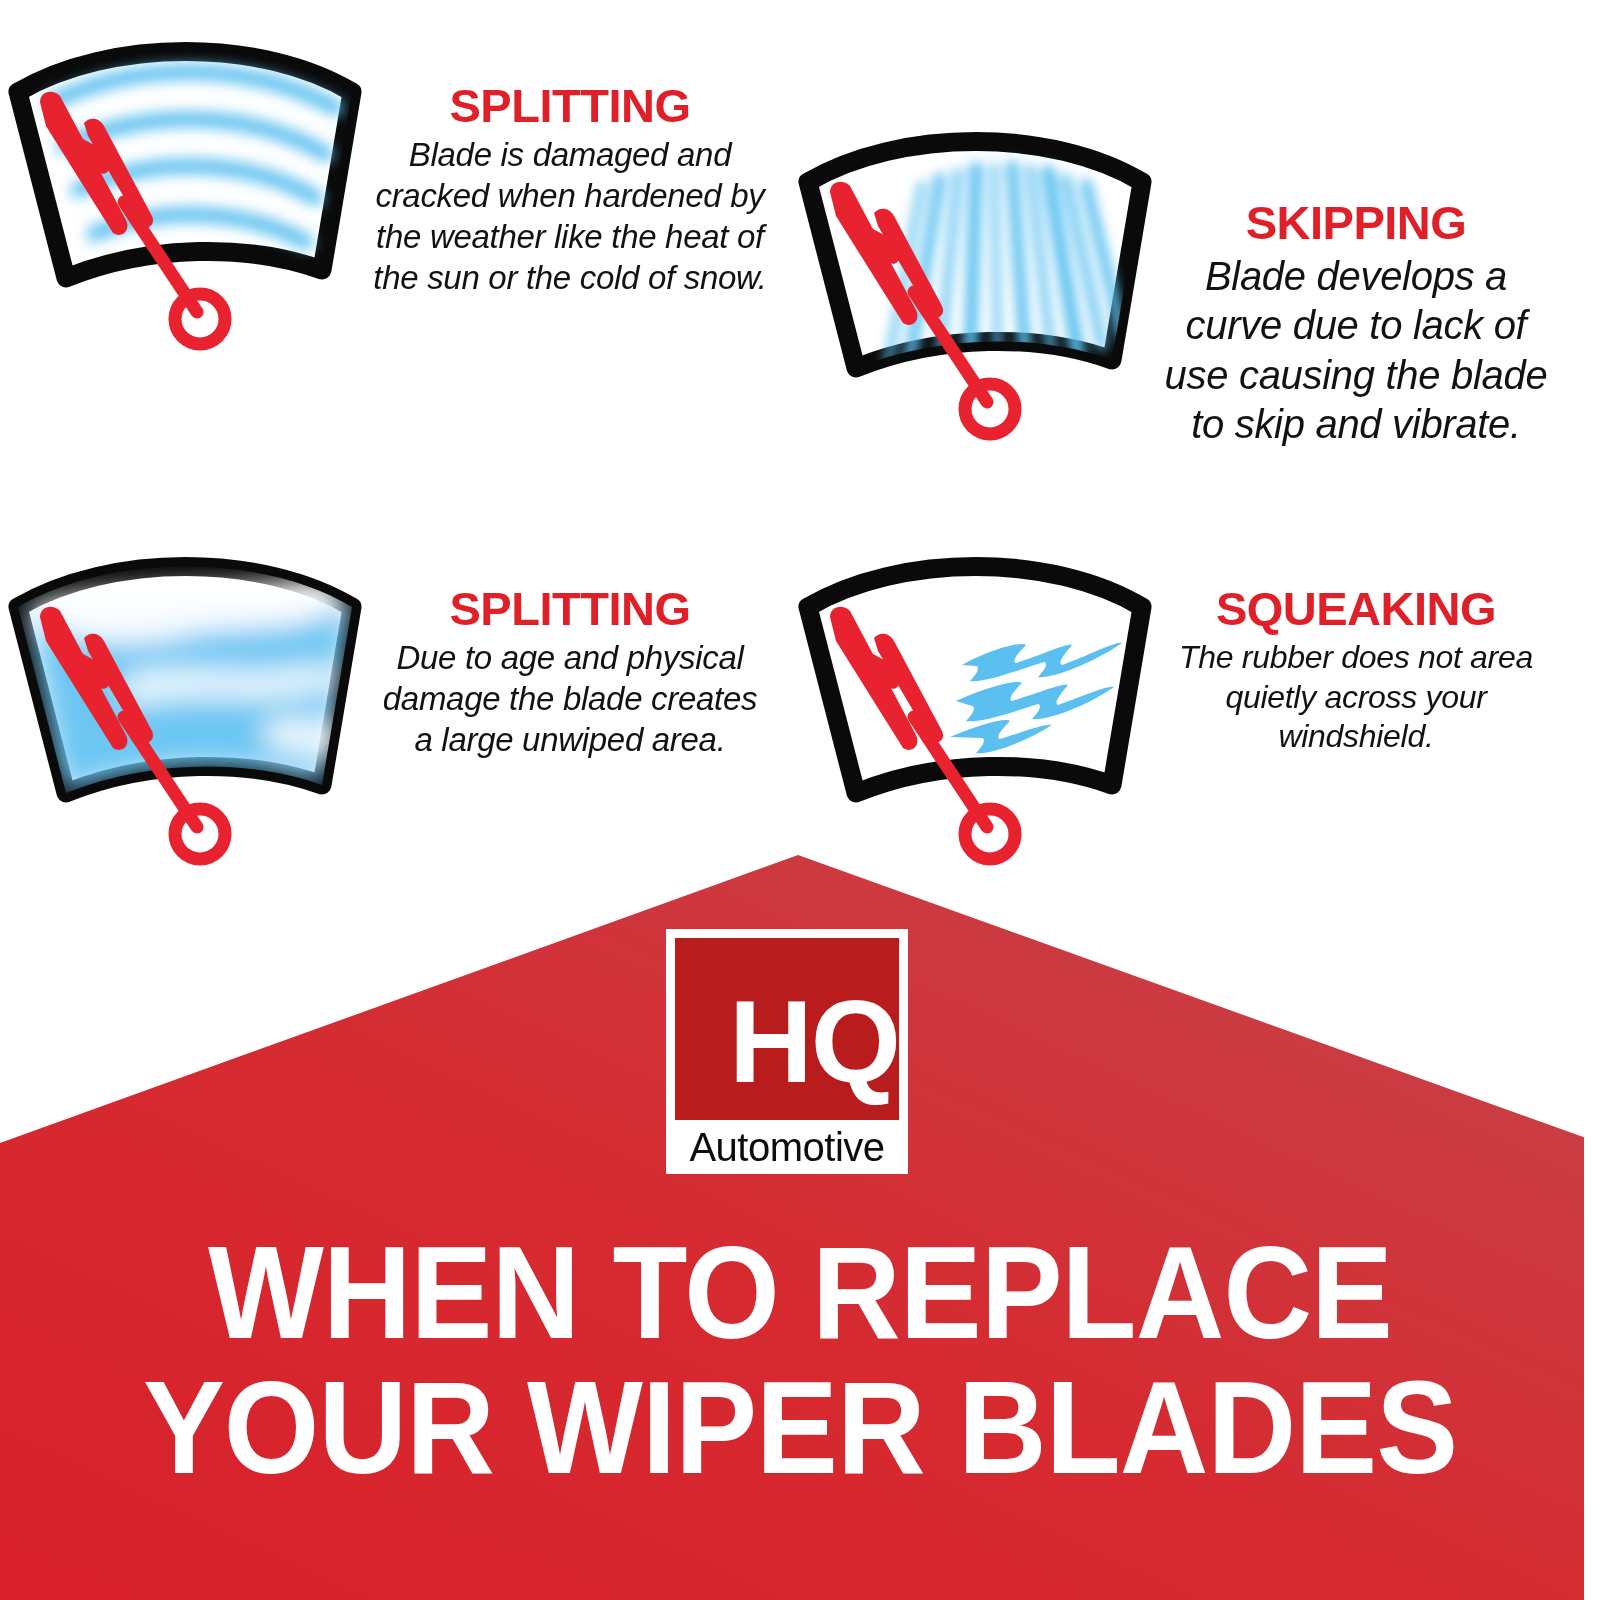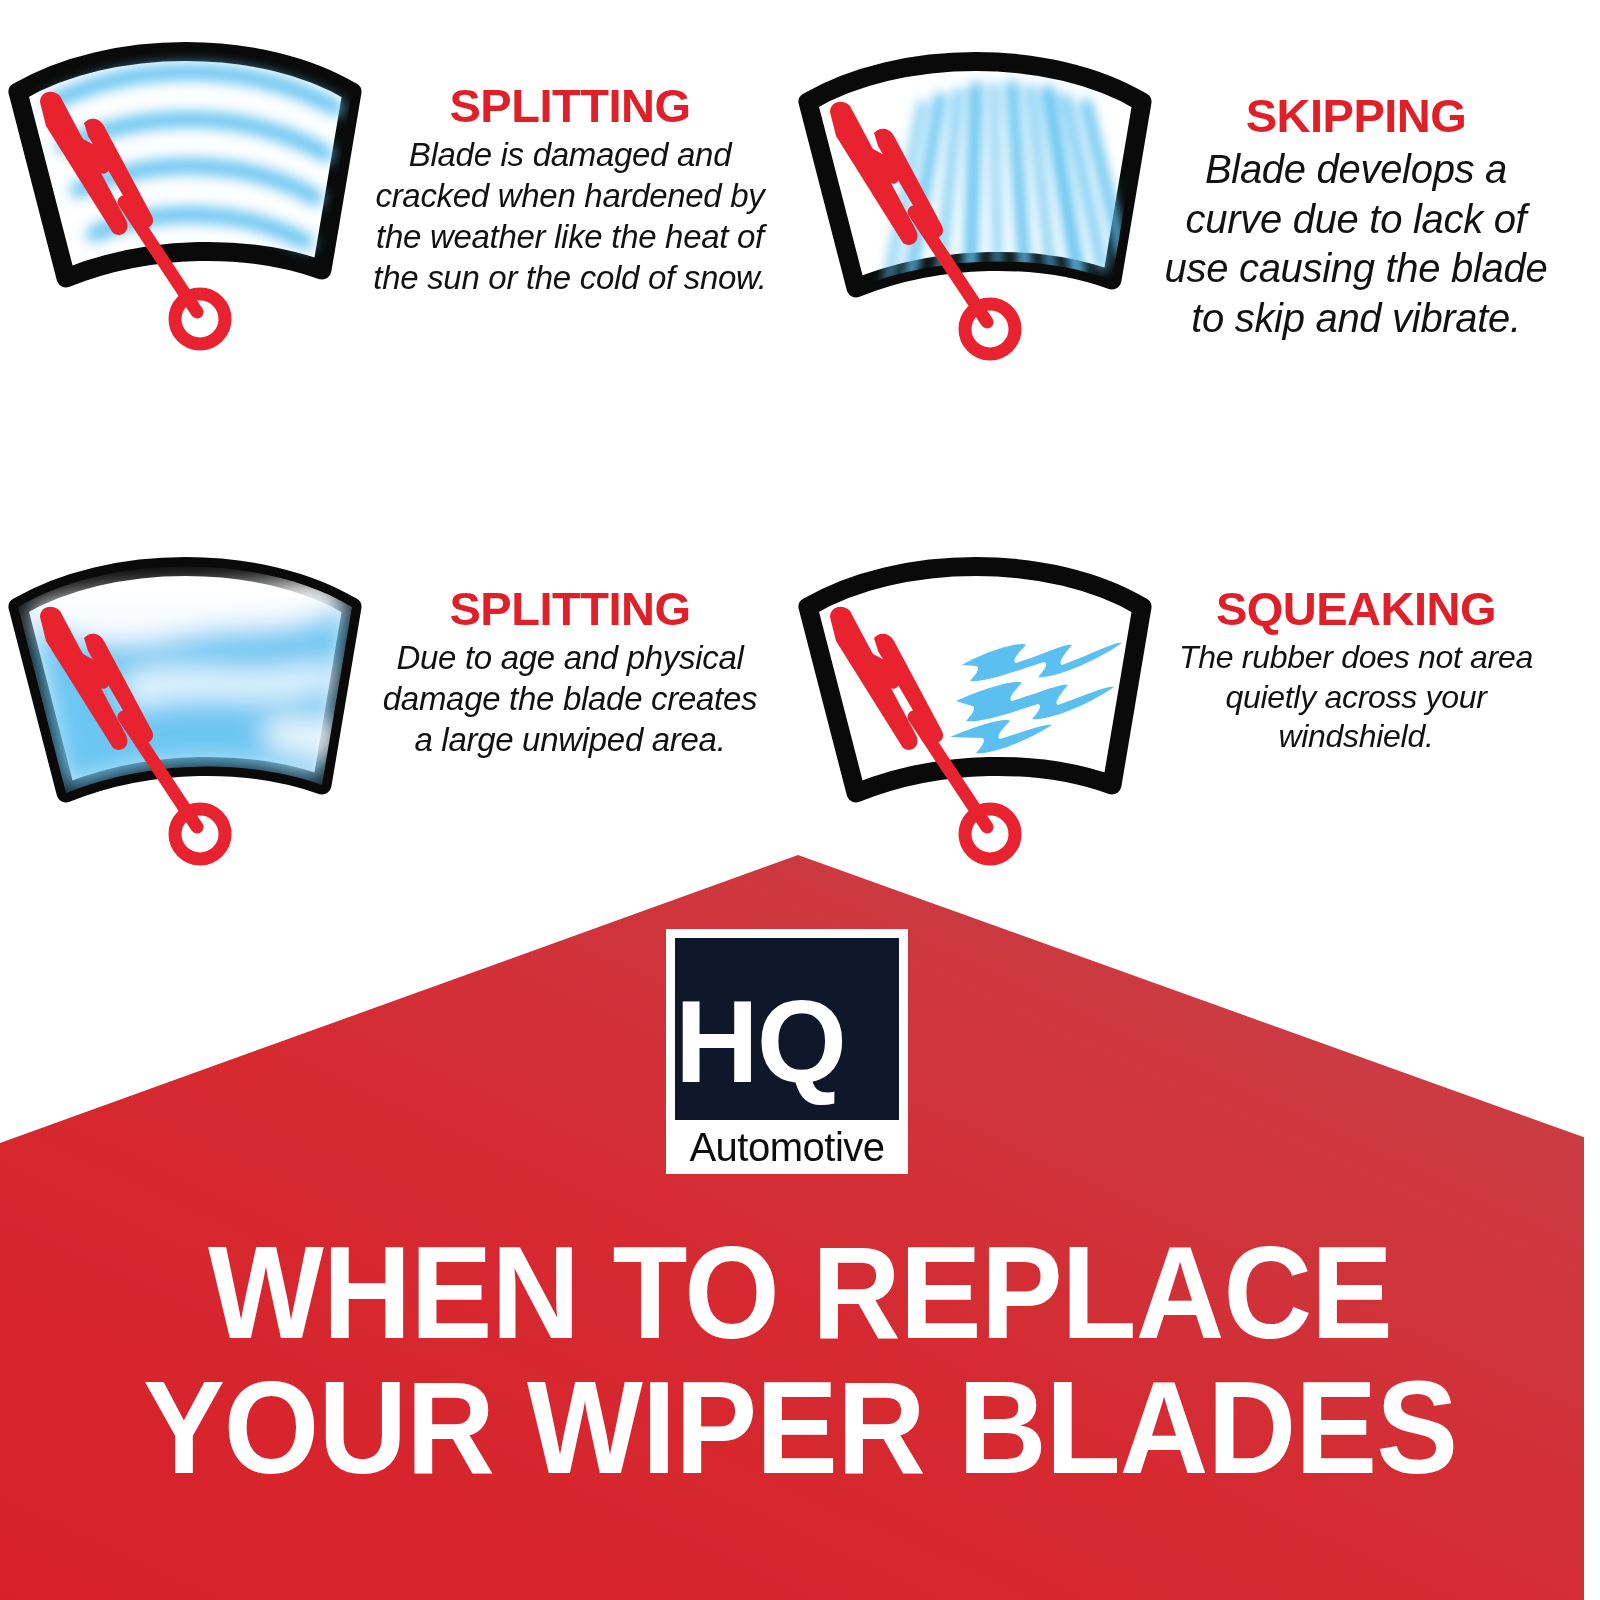--- a/index.html
+++ b/index.html
@@ -18,21 +18,21 @@
 
   
   .quad {
     position: absolute;
     display: flex;
     align-items: flex-start;
     width: 790px;
     height: 420px;
   }
   .q1 { left: 0;   top: 30px; }
-  .q2 { left: 790px; top: 40px; }
+  .q2 { left: 790px; top: 30px; align-items: flex-end; }
   .q3 { left: 0;   top: 545px; }
   .q4 { left: 790px; top: 545px; }
 
   .icon-wrap {
     flex: 0 0 370px;
     height: 330px;
     position: relative;
   }
   .icon-wrap svg { display: block; width: 370px; height: 330px; }
 
@@ -84,24 +84,24 @@
     width: 242px;
     height: 245px;
     background: #ffffff;
     box-sizing: border-box;
     padding: 9px 9px 0 9px;
     display: flex;
     flex-direction: column;
   }
   #logo-inner {
     flex: 1 1 auto;
-    background: #0f172a;
+    background: #b91c1c;
     display: flex;
     align-items: center;
-    justify-content: flex-start;
+    justify-content: flex-end;
   }
   #logo-hq {
     color: #ffffff;
     font-size: 116px;
     font-weight: bold;
     line-height: 1;
     letter-spacing: -2px;
     margin-top: 26px;
   }
   #logo-sub {

